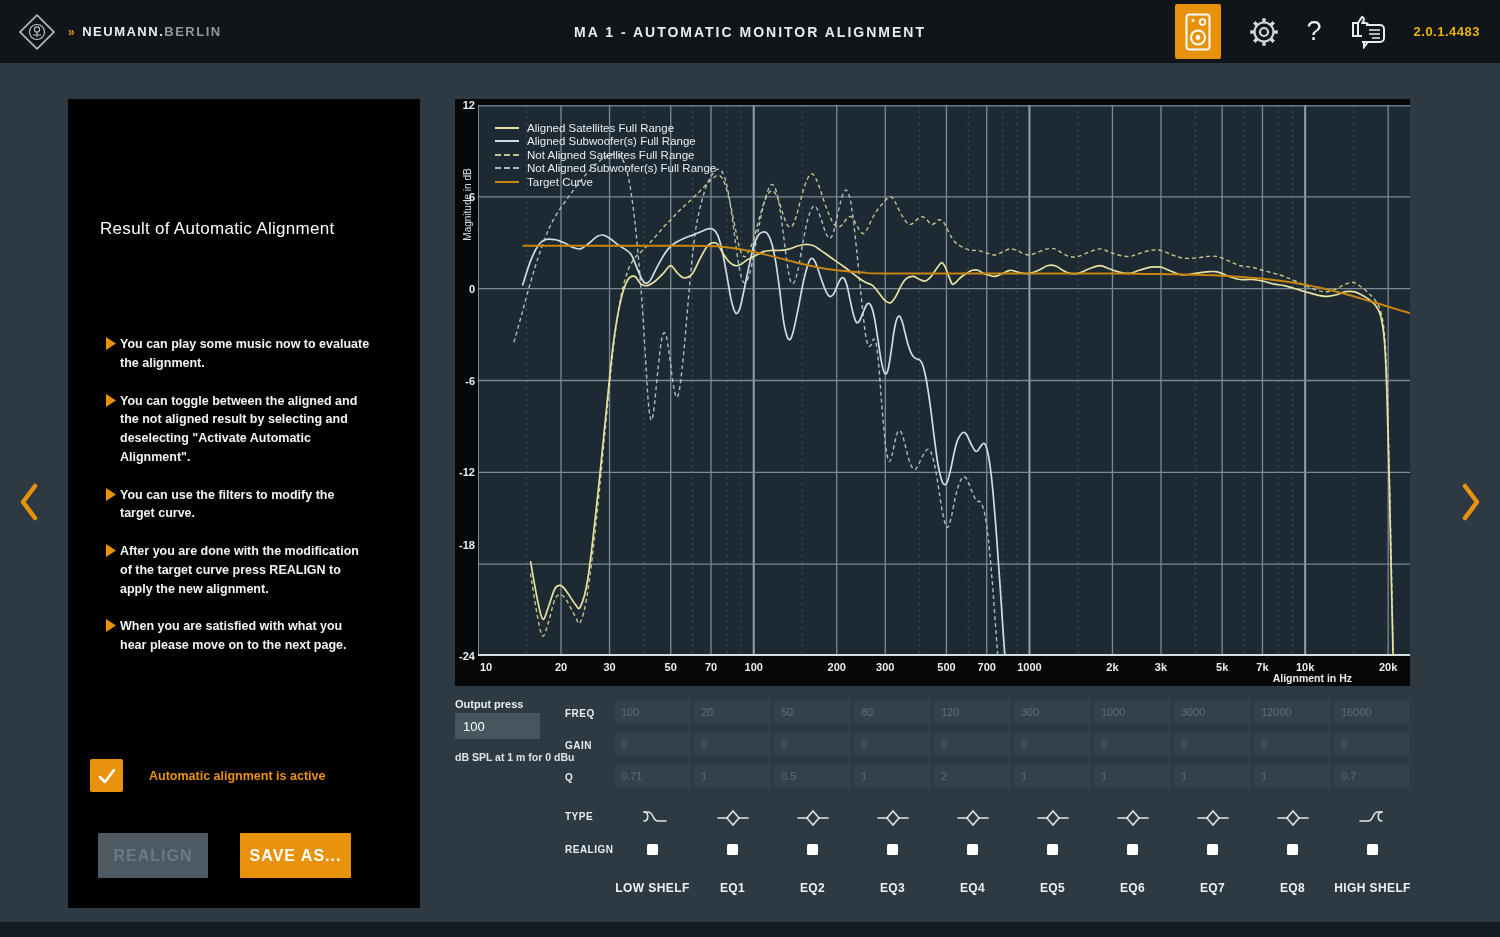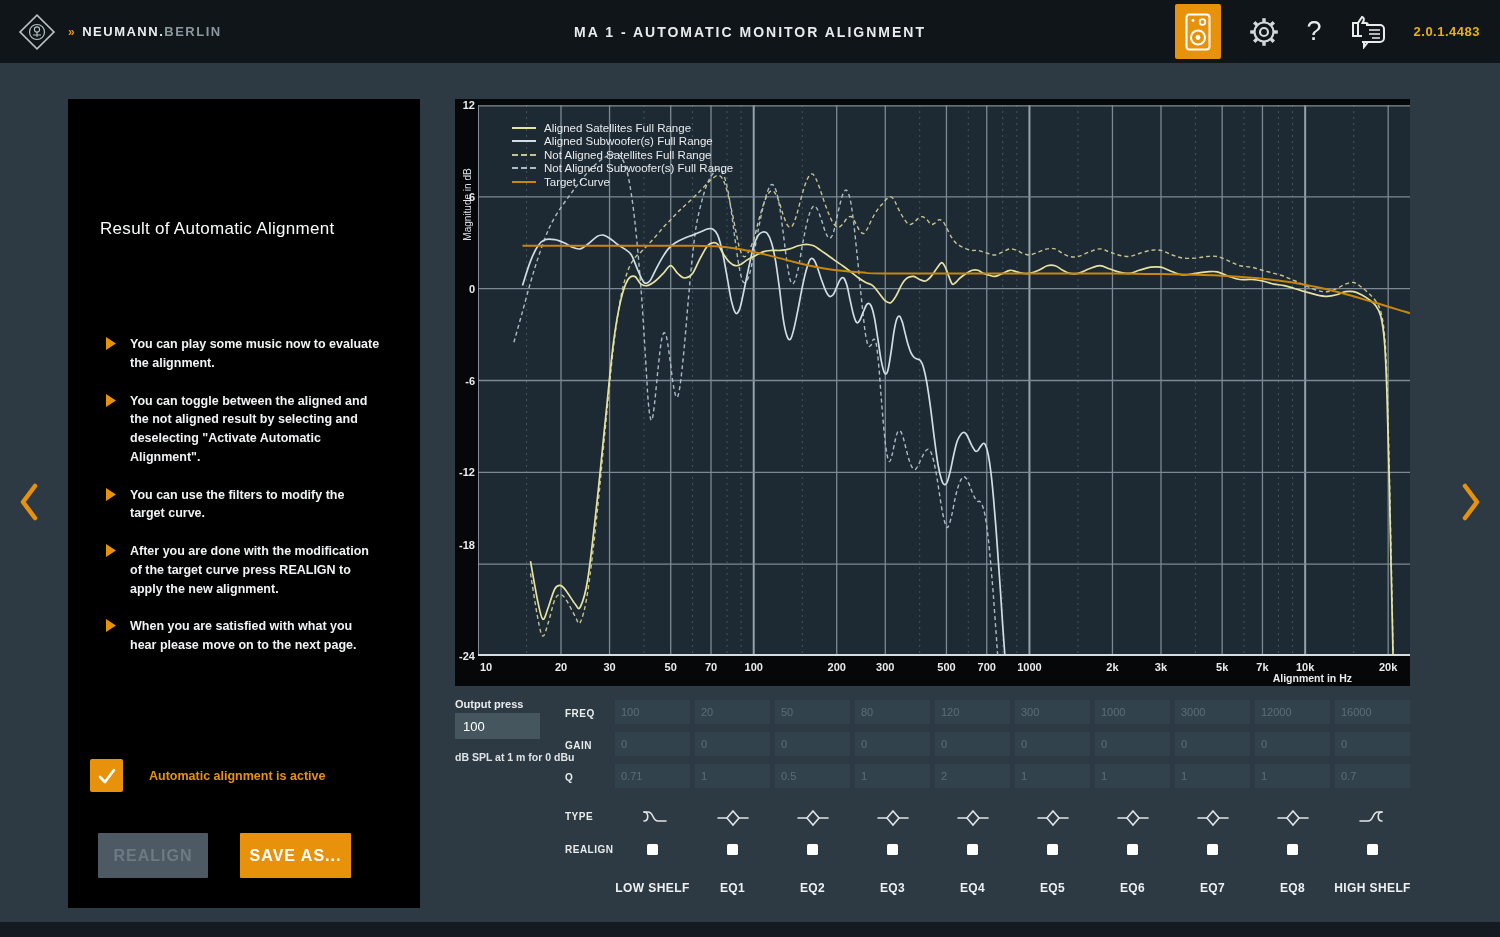--- a/index.html
+++ b/index.html
@@ -17,39 +17,39 @@
   .speaker-btn{width:46px;height:55px;background:#e8920c;border-radius:2px;margin-top:0px;}
   .qmark{font-size:27px;color:#e9eced;font-family:"Liberation Sans",sans-serif;}
   .version{font-size:13px;font-weight:bold;color:#eab308;letter-spacing:0.5px;}
   
   .nav-arrow{position:absolute;top:483px;background:none;border:none;padding:0;cursor:pointer;}
   .nav-prev{left:18px;} .nav-next{right:18px;}
   
   .panel{position:absolute;left:68px;top:99px;width:352px;height:809px;background:#000000;color:#eef1f2;}
   .panel-title{position:absolute;left:32px;top:120px;font-size:17px;color:#fafbfb;letter-spacing:0.3px;}
   .bullets{position:absolute;left:38px;top:236px;width:280px;}
-  .bullet{display:flex;gap:14px;margin-bottom:19px;}
+  .bullet{display:flex;gap:4px;margin-bottom:19px;}
   .bullet .tri{flex:0 0 10px;margin-top:2px;}
   .bullet .btext{font-size:12.5px;line-height:1.5;font-weight:bold;color:#f0f3f4;width:250px;}
   .chk-row{position:absolute;left:22px;top:660px;display:flex;align-items:center;gap:26px;cursor:pointer;}
   .chk-box{width:33px;height:33px;background:#e8920c;border-radius:2px;display:flex;align-items:center;justify-content:center;}
   .chk-label{font-size:12.5px;font-weight:bold;color:#e8920c;}
   .btn{position:absolute;top:734px;height:45px;border:none;border-radius:1px;font-family:"Liberation Sans",sans-serif;
        font-size:16px;font-weight:bold;letter-spacing:1px;cursor:pointer;}
   .btn-realign{left:30px;width:110px;background:#4e5a63;color:#6e7a83;}
   .btn-save{left:172px;width:111px;background:#e8920c;color:#ffffff;}
   
   .chart-wrap{position:absolute;left:455px;top:99px;width:955px;height:587px;background:#050708;}
   .plot{position:absolute;left:23px;top:6px;width:932px;height:551px;background:#1d2933;}
   .ylabel{position:absolute;left:-36px;top:100px;width:96px;text-align:center;font-size:10px;color:#dfe4e6;
           transform:rotate(-90deg);}
   .ytick{position:absolute;width:20px;text-align:right;font-size:11px;font-weight:bold;color:#e9eced;transform:translateY(-50%);}
   .xtick{position:absolute;top:562px;transform:translateX(-50%);font-size:11px;font-weight:bold;color:#e9eced;}
   .xlabel{position:absolute;top:573px;right:58px;font-size:10.5px;font-weight:bold;color:#e9eced;}
-  .legend{position:absolute;left:34px;top:16px;}
+  .legend{position:absolute;left:17px;top:16px;}
   .legend-row{display:flex;align-items:center;gap:8px;height:13.5px;}
   .legend-swatch{width:24px;height:0;border-top-width:2px;}
   .legend-label{font-size:11.5px;color:#e9eced;}
   
   .out-label{position:absolute;left:455px;top:698px;font-size:11px;font-weight:bold;color:#e9eced;}
   .out-input{position:absolute;left:455px;top:713px;width:77px;height:26px;background:#46565f;border:none;color:#ffffff;
              font-family:"Liberation Sans",sans-serif;font-size:13px;padding:0 0 0 8px;}
   .out-unit{position:absolute;left:455px;top:751px;font-size:10.5px;font-weight:bold;color:#dfe3e5;}
   .eq-rowlabel{position:absolute;left:565px;font-size:10px;font-weight:bold;letter-spacing:0.5px;color:#e9eced;}
   .bands{position:absolute;left:615px;top:700px;display:flex;gap:5px;}

